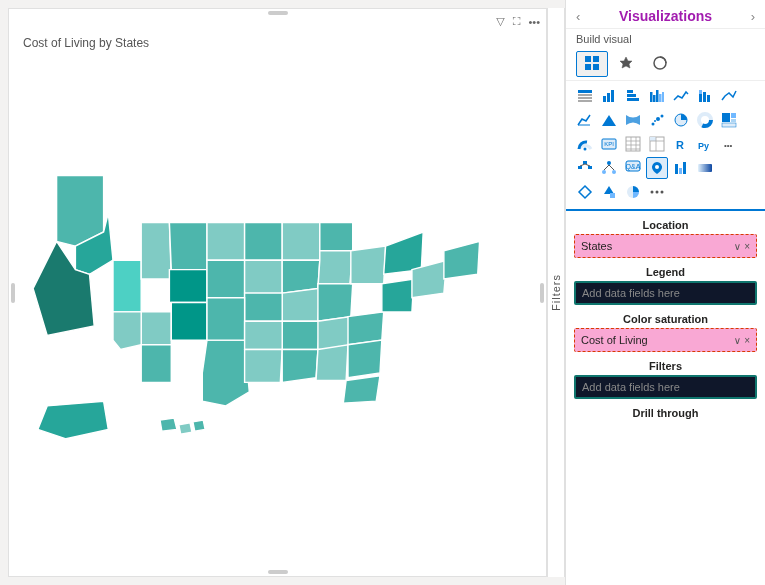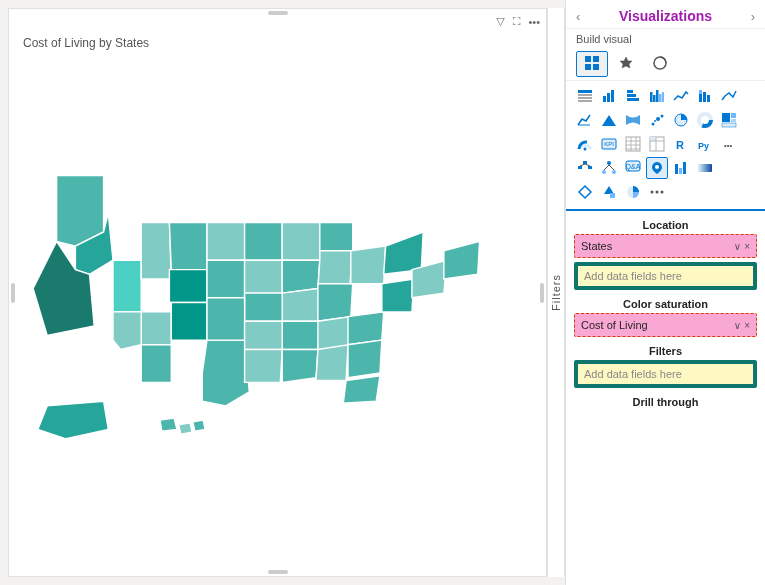--- a/index.html
+++ b/index.html
@@ -185,26 +185,26 @@
 
     .field-group-label {
       font-size: 11px;
       color: #252423;
       font-weight: 600;
       margin-bottom: 3px;
       padding-top: 4px;
     }
 
     .field-drop-zone {
-      border: 4px solid #0f766e;
+      border: 2px solid #0f766e;
       border-radius: 2px;
       padding: 4px 6px;
       font-size: 11px;
       color: #888;
-      background: #fef9c3;
+      background: #0f172a;
       min-height: 24px;
       display: flex;
       align-items: center;
     }
 
     .field-drop-zone.has-value {
       color: #252423;
       background: #f9a8d4;
       justify-content: space-between;
       border: 1.5px dashed #d83b01;
@@ -572,20 +572,21 @@
       <div class="field-drop-zone has-value">
         <span>States</span>
         <span class="field-chevron">
           <span class="field-chevron-icon">∨</span>
           <span class="field-chevron-icon">×</span>
         </span>
       </div>
     </div>
 
     <div class="field-group">
+      <div class="field-group-label">Legend</div>
       <div class="field-drop-zone">
         <span>Add data fields here</span>
       </div>
     </div>
 
     <div class="field-group">
       <div class="field-group-label">Color saturation</div>
       <div class="field-drop-zone has-value">
         <span>Cost of Living</span>
         <span class="field-chevron">

